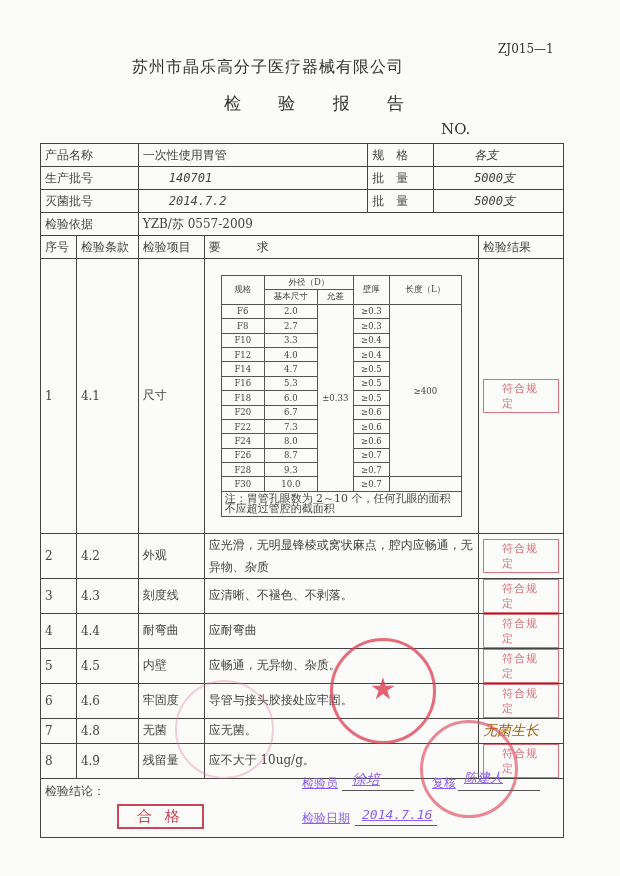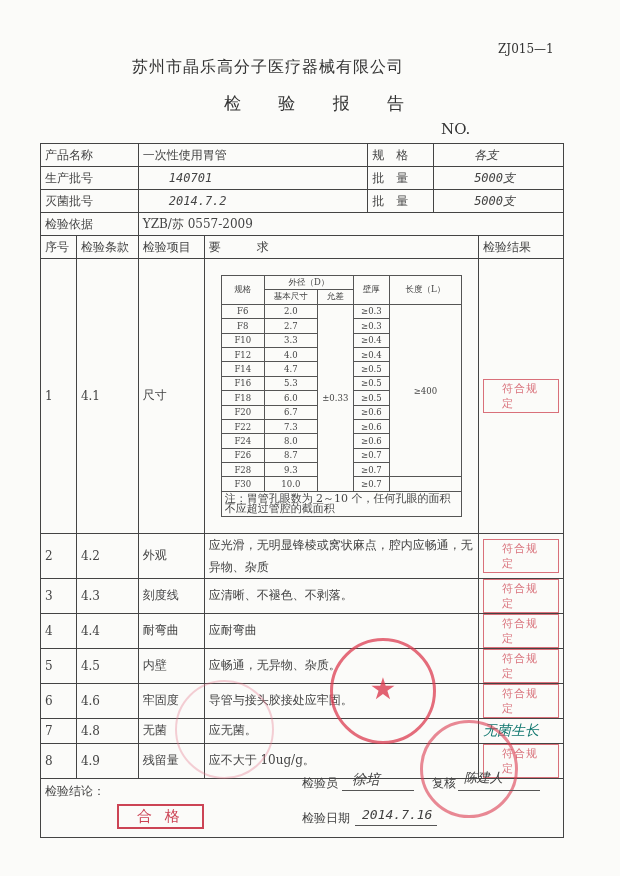--- a/index.html
+++ b/index.html
@@ -13,21 +13,21 @@
   table { border-collapse:collapse; }
   .main { position:absolute; left:40px; top:143px; width:524px; }
   .main td { border:1px solid #444; font-size:12px; padding:0 4px; height:22px; color:#444; }
   .c { text-align:left; }
   .hand { font-family:"DejaVu Sans Mono",monospace; color:#555; font-style:italic; font-size:13px; }
   .inner { width:100%; height:100%; }
   .inner td { border:1px solid #555; font-size:8.5px; height:13.4px; padding:0; text-align:center; color:#444; }
   .stamp-box { display:inline-block; border:1.5px solid #d9707a; color:#d9707a; font-size:11px; padding:1px 18px; letter-spacing:1px; }
   .stamp-box.big { font-size:15px; border-width:2px; padding:1px 18px; letter-spacing:4px; color:#cc4455; border-color:#cc4455;}
   .seal { position:absolute; border-radius:50%; border:3px solid rgba(220,60,80,0.75); }
-  .sig { position:absolute; font-size:12px; color:#404040; }
+  .sig { position:absolute; font-size:12px; color:#8b5cf6;text-decoration:underline; }
   .uline { position:absolute; border-bottom:1px solid #555; }
 </style>
 </head>
 <body>
 
 <div class="abs docno">ZJ015—1</div>
 <div class="abs company">苏州市晶乐高分子医疗器械有限公司</div>
 <div class="abs title">检 验 报 告</div>
 <div class="abs no">NO.</div>
 
@@ -205,21 +205,21 @@
     <td class="c">4.6</td>
     <td class="c">牢固度</td>
     <td colspan="4">导管与接头胶接处应牢固。</td>
     <td class="c"><span class="stamp-box">符合规定</span></td>
   </tr>
   <tr>
     <td class="c" style="height:24px">7</td>
     <td class="c">4.8</td>
     <td class="c">无菌</td>
     <td colspan="4">应无菌。</td>
-    <td class="c hand" style="font-size:14px;color:#0f766e">无菌生长</td>
+    <td class="c hand" style="font-size:14px;color:#a16207">无菌生长</td>
   </tr>
   <tr>
     <td class="c" style="height:24px">8</td>
     <td class="c">4.9</td>
     <td class="c">残留量</td>
     <td colspan="4">应不大于 10ug/g。</td>
     <td class="c"><span class="stamp-box">符合规定</span></td>
   </tr>
   <tr>
     <td colspan="8" style="height:54px;vertical-align:top;padding-top:4px">

